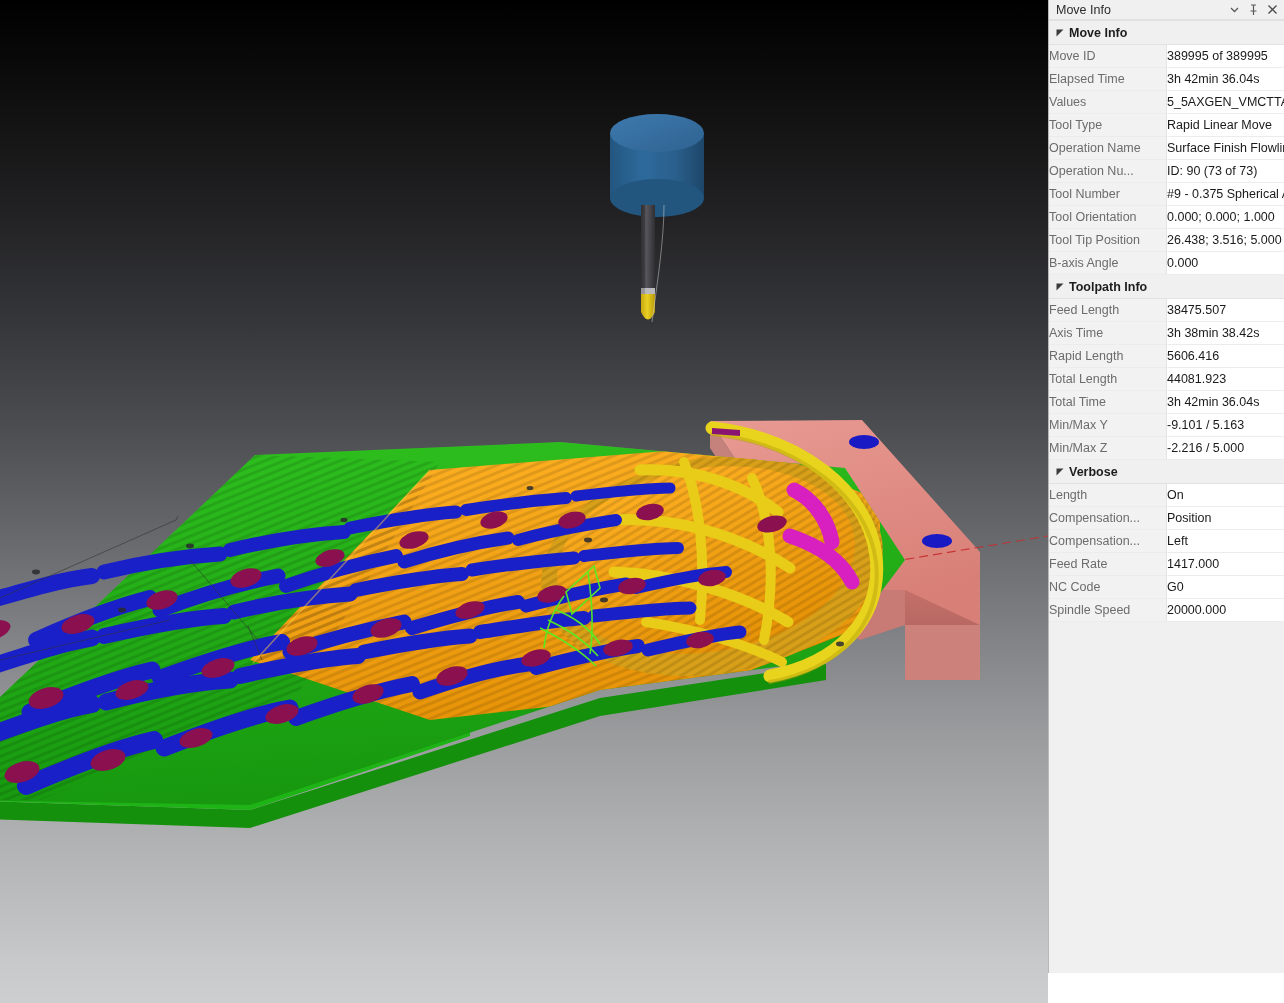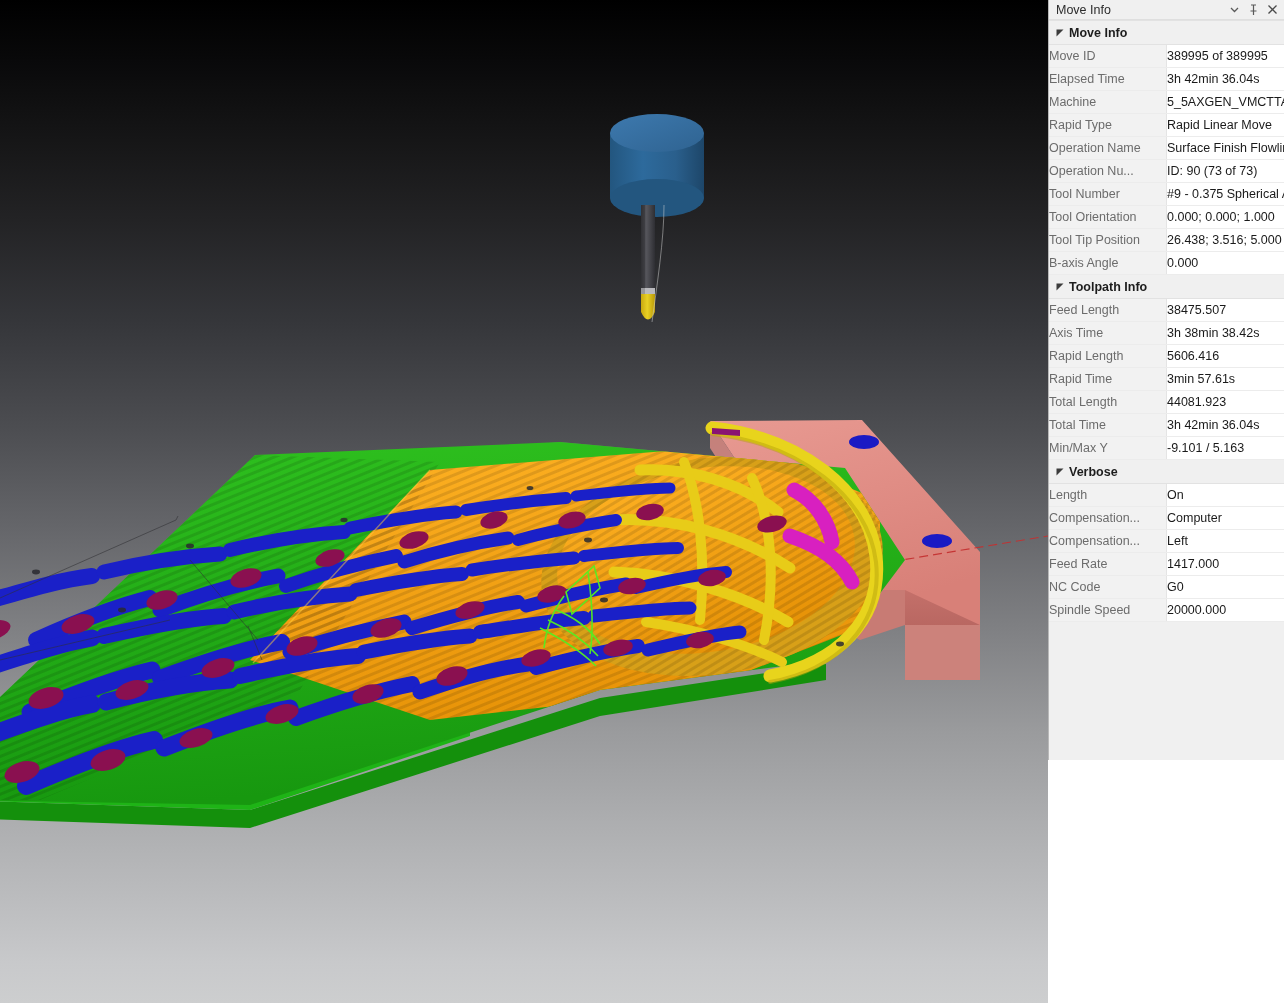--- a/index.html
+++ b/index.html
@@ -47,21 +47,21 @@
     top: 0;
     width: 1048px;
     height: 1003px;
     display: block;
   }
 
   
   #panel {
     position: relative;
     width: 236px;
-    height: 760px;
+    height: 973px;
     background: #f0f0f0;
     border-left: 1px solid #b8b8b8;
     box-sizing: border-box;
     display: flex;
     flex-direction: column;
     overflow: hidden;
   }
 
   .panel-titlebar {
     height: 20px;
@@ -434,25 +434,25 @@
             </tr>
             <tr class="data-row">
               <td class="cell-label">Move ID</td>
               <td class="cell-value">389995 of 389995</td>
             </tr>
             <tr class="data-row">
               <td class="cell-label">Elapsed Time</td>
               <td class="cell-value">3h 42min 36.04s</td>
             </tr>
             <tr class="data-row">
-              <td class="cell-label">Machine</td>
+              <td class="cell-label">Values</td>
               <td class="cell-value">5_5AXGEN_VMCTTAB</td>
             </tr>
             <tr class="data-row">
-              <td class="cell-label">Rapid Type</td>
+              <td class="cell-label">Tool Type</td>
               <td class="cell-value">Rapid Linear Move</td>
             </tr>
             <tr class="data-row">
               <td class="cell-label">Operation Name</td>
               <td class="cell-value">Surface Finish Flowline</td>
             </tr>
             <tr class="data-row">
               <td class="cell-label">Operation Nu...</td>
               <td class="cell-value">ID: 90 (73 of 73)</td>
             </tr>
@@ -490,54 +490,54 @@
             </tr>
             <tr class="data-row">
               <td class="cell-label">Axis Time</td>
               <td class="cell-value">3h 38min 38.42s</td>
             </tr>
             <tr class="data-row">
               <td class="cell-label">Rapid Length</td>
               <td class="cell-value">5606.416</td>
             </tr>
             <tr class="data-row">
-              <td class="cell-label">Rapid Time</td>
-              <td class="cell-value">3min 57.61s</td>
-            </tr>
-            <tr class="data-row">
               <td class="cell-label">Total Length</td>
               <td class="cell-value">44081.923</td>
             </tr>
             <tr class="data-row">
               <td class="cell-label">Total Time</td>
               <td class="cell-value">3h 42min 36.04s</td>
             </tr>
             <tr class="data-row">
               <td class="cell-label">Min/Max Y</td>
               <td class="cell-value">-9.101 / 5.163</td>
+            </tr>
+            <tr class="data-row">
+              <td class="cell-label">Min/Max Z</td>
+              <td class="cell-value">-2.216 / 5.000</td>
             </tr>
             <tr class="group-row">
               <td colspan="2">
                 <div class="group-inner">
                   <span class="group-arrow">
                     <svg width="9" height="9" viewBox="0 0 9 9" aria-hidden="true">
                       <path d="M0.5 1.5 L7.5 1.5 L0.5 8.5 Z" fill="#3c3c3c"></path>
                     </svg>
                   </span>
                   <span class="group-label">Verbose</span>
                 </div>
               </td>
             </tr>
             <tr class="data-row">
               <td class="cell-label">Length</td>
               <td class="cell-value">On</td>
             </tr>
             <tr class="data-row">
               <td class="cell-label">Compensation...</td>
-              <td class="cell-value">Computer</td>
+              <td class="cell-value">Position</td>
             </tr>
             <tr class="data-row">
               <td class="cell-label">Compensation...</td>
               <td class="cell-value">Left</td>
             </tr>
             <tr class="data-row">
               <td class="cell-label">Feed Rate</td>
               <td class="cell-value">1417.000</td>
             </tr>
             <tr class="data-row">

